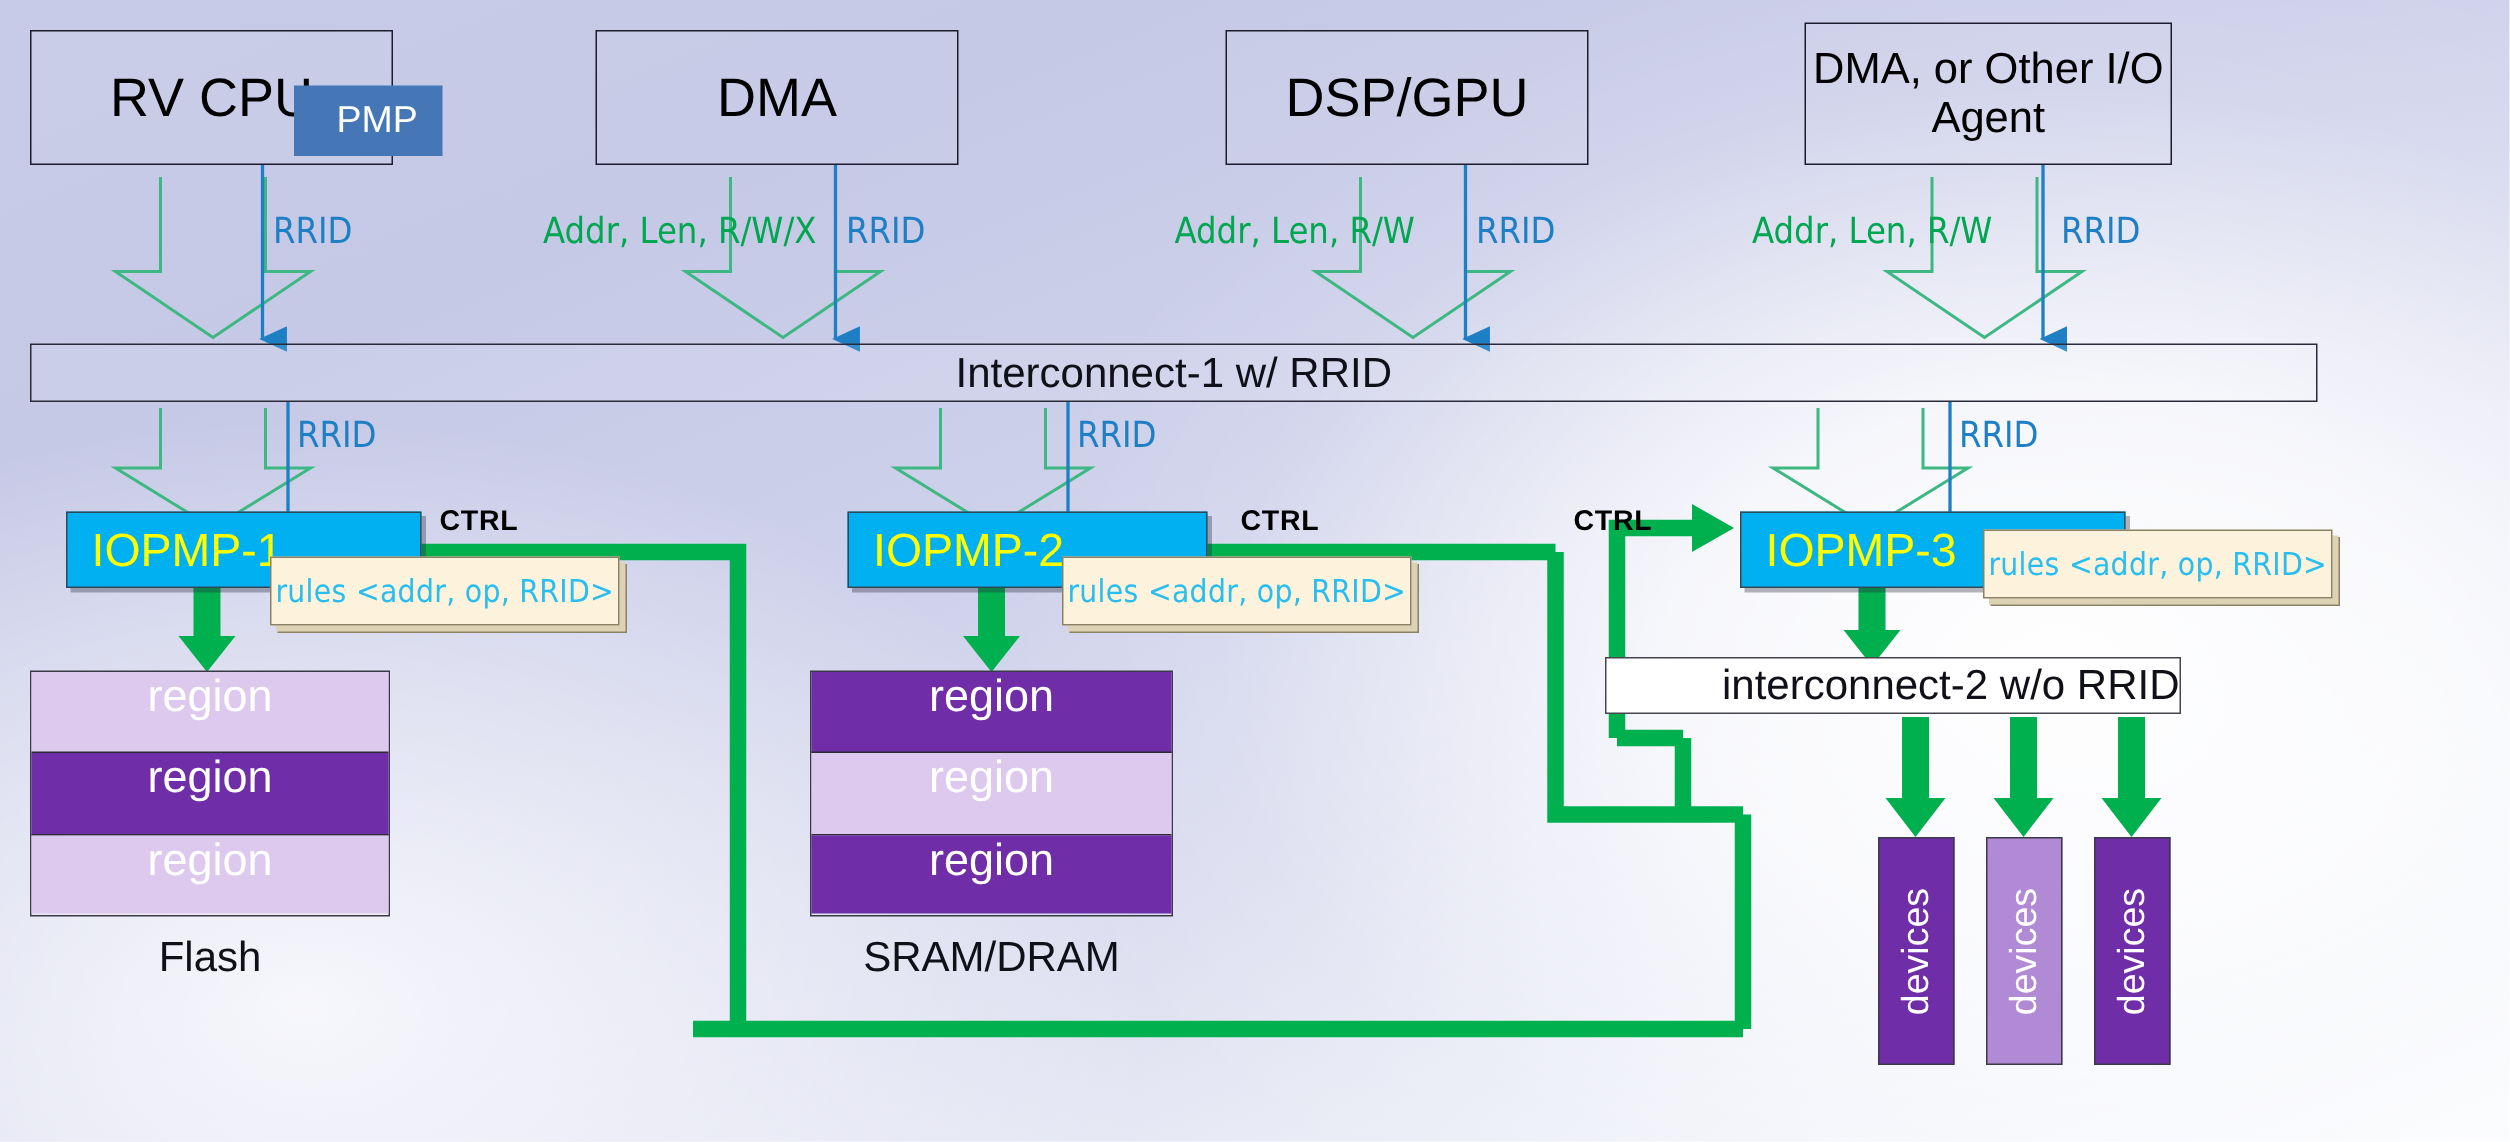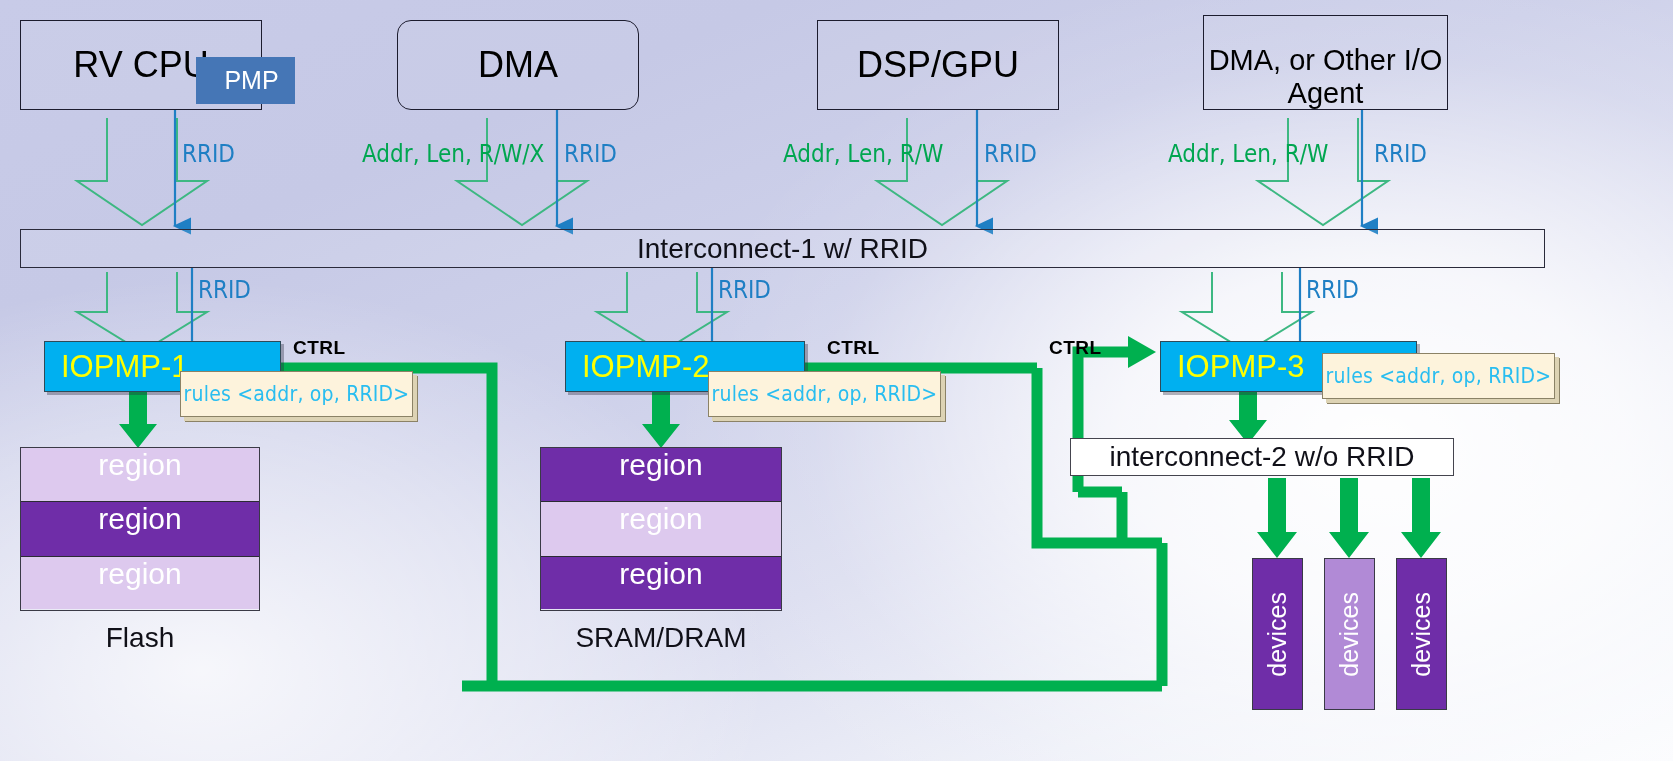--- a/index.html
+++ b/index.html
@@ -31,21 +31,21 @@
     display:flex;align-items:center;justify-content:center;
   }
   
   .interconnect1{
     border:1.6px solid #2a2a3a;background:rgba(255,255,255,0.10);
     display:flex;align-items:center;justify-content:center;
     font-size:28px;color:#101018;
   }
   .interconnect2{
     border:1.4px solid #44444e;background:#ffffff;
-    display:flex;align-items:center;justify-content:center;
+    display:flex;align-items:center;justify-content:flex-end;
     font-size:28px;color:#101018;white-space:nowrap;
   }
   
   .iopmp{
     background:#00b0f0;border:1px solid #2e4a58;
     display:flex;align-items:center;
     padding-left:16px;
     color:#ffff00;font-size:31px;
     box-shadow:3px 3px 0 rgba(40,40,60,.35);
     margin-left:24px;
@@ -161,29 +161,29 @@
     </g>
   </svg>
 
   <div class="abs agent" style="left:20px;top:20px;width:242px;height:90px;">
     <span>RV CPU</span>
   </div>
   <div class="abs pmp" style="left:196px;top:57px;width:99px;height:47px;padding-left:12px;">
     <span>PMP</span>
   </div>
 
-  <div class="abs agent" style="left:397px;top:20px;width:242px;height:90px;border-radius:14px;">
+  <div class="abs agent" style="left:397px;top:20px;width:242px;height:90px;">
     <span>DMA</span>
   </div>
 
   <div class="abs agent" style="left:817px;top:20px;width:242px;height:90px;">
     <span>DSP/GPU</span>
   </div>
 
-  <div class="abs agent two-line" style="left:1203px;top:15px;width:245px;height:95px;align-items:flex-end;">
+  <div class="abs agent two-line" style="left:1203px;top:15px;width:245px;height:95px;">
     <span>DMA, or Other I/O Agent</span>
   </div>
 
   <div class="abs siglabel blue" style="left:182px;top:140px;">RRID</div>
 
   <div class="abs siglabel green" style="left:362px;top:140px;">Addr, Len, R/W/X</div>
   <div class="abs siglabel blue" style="left:564px;top:140px;">RRID</div>
 
   <div class="abs siglabel green" style="left:783px;top:140px;">Addr, Len, R/W</div>
   <div class="abs siglabel blue" style="left:984px;top:140px;">RRID</div>

